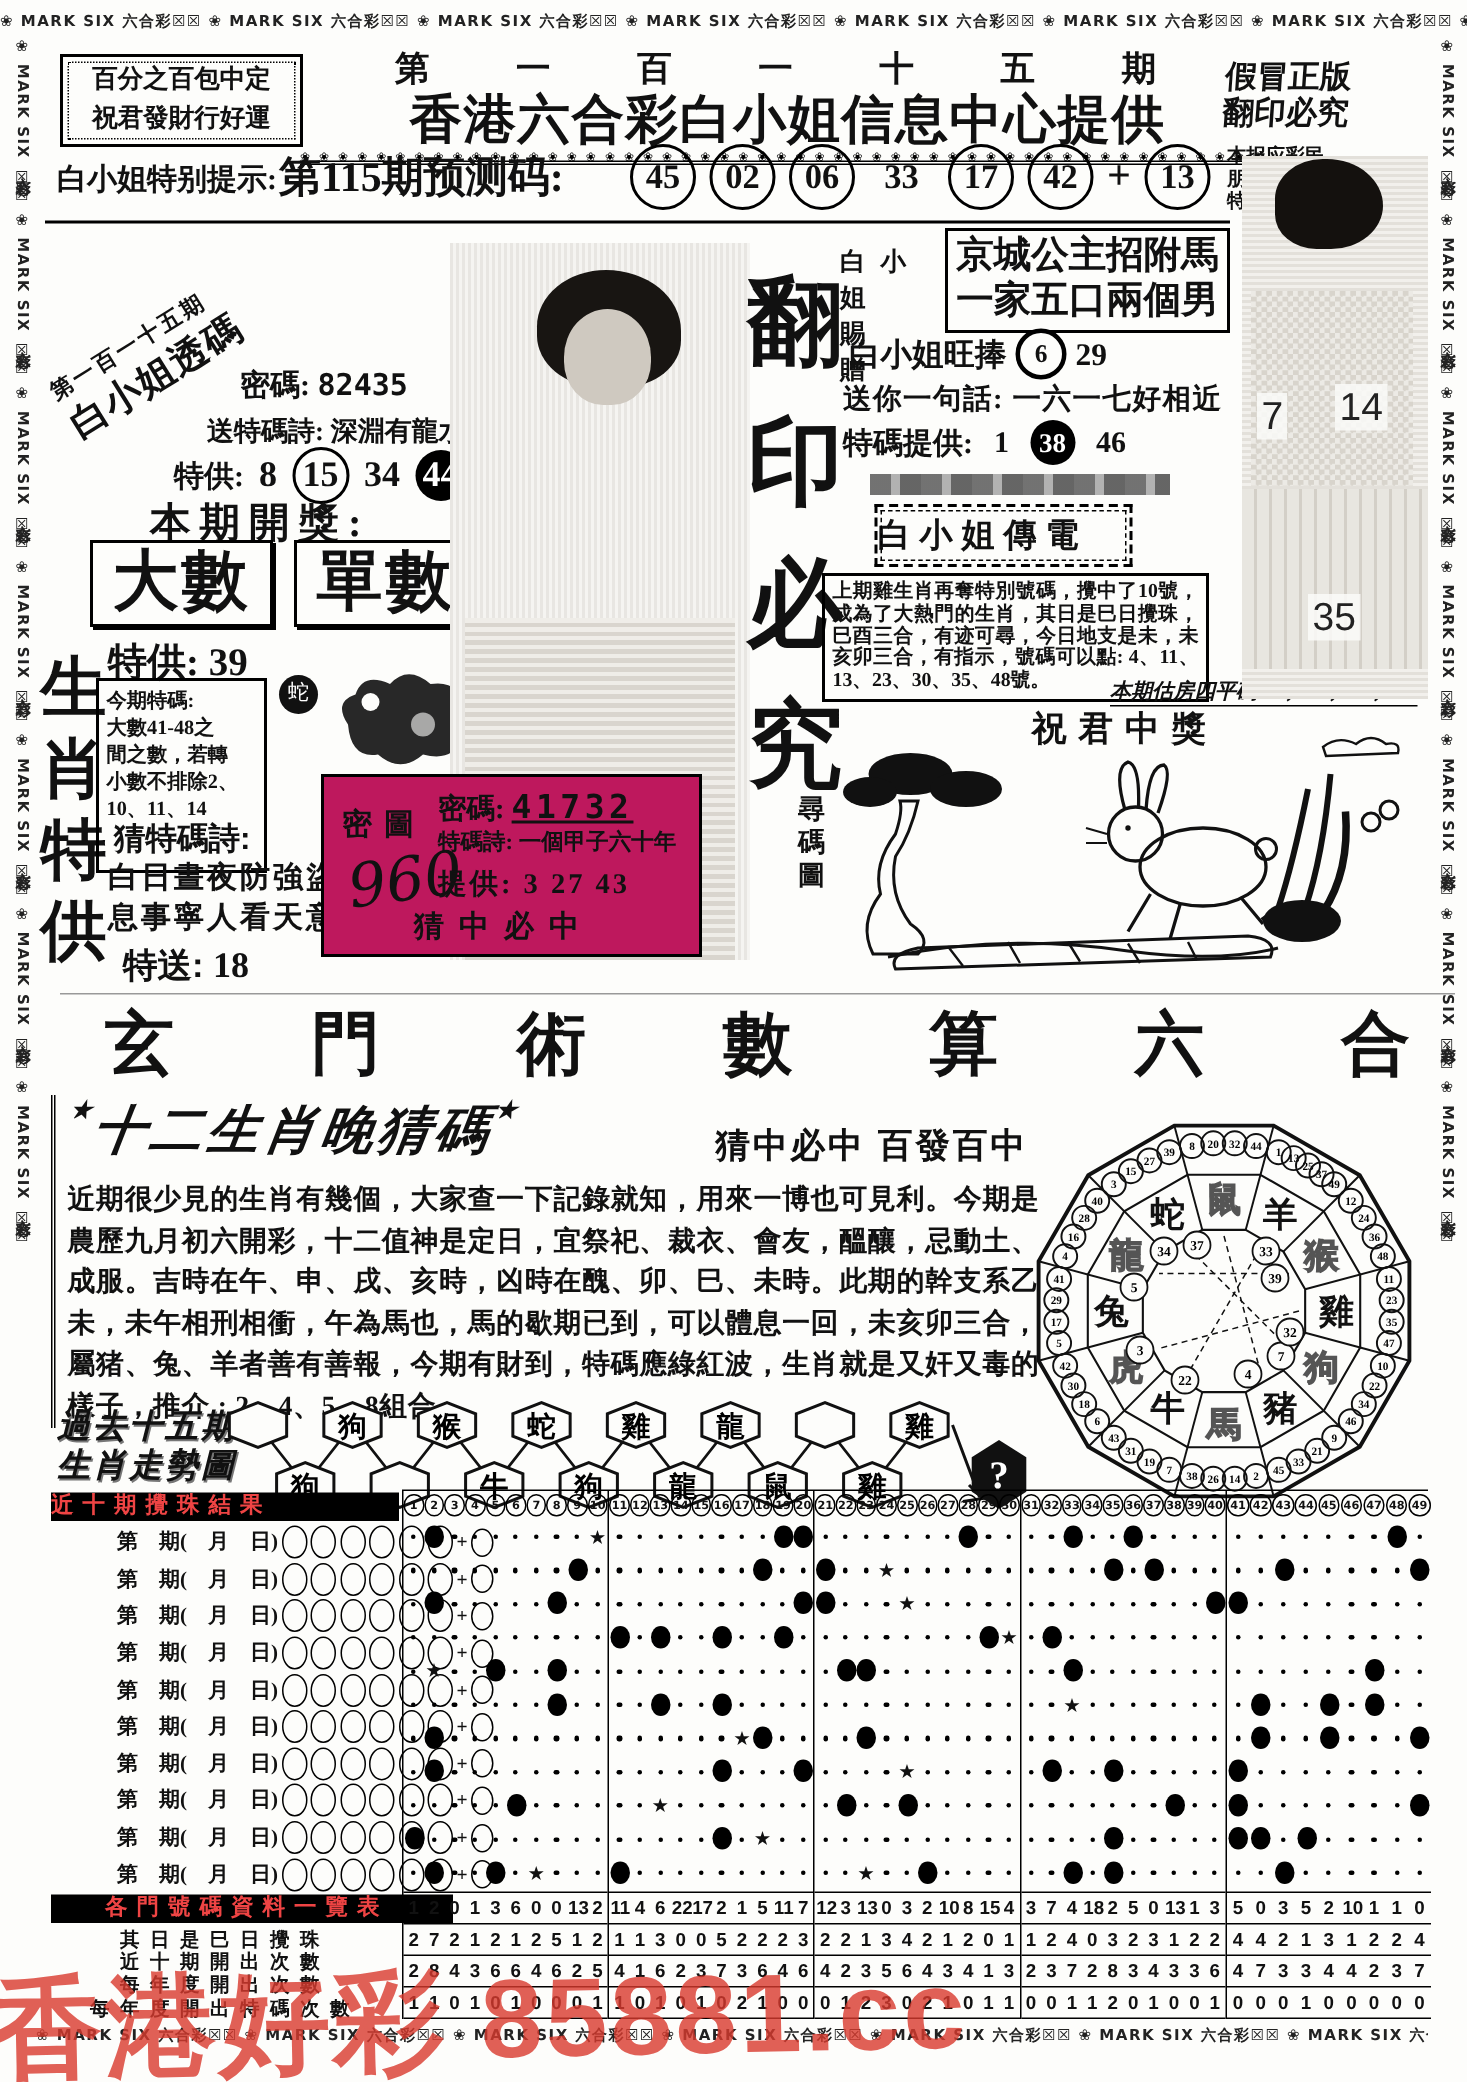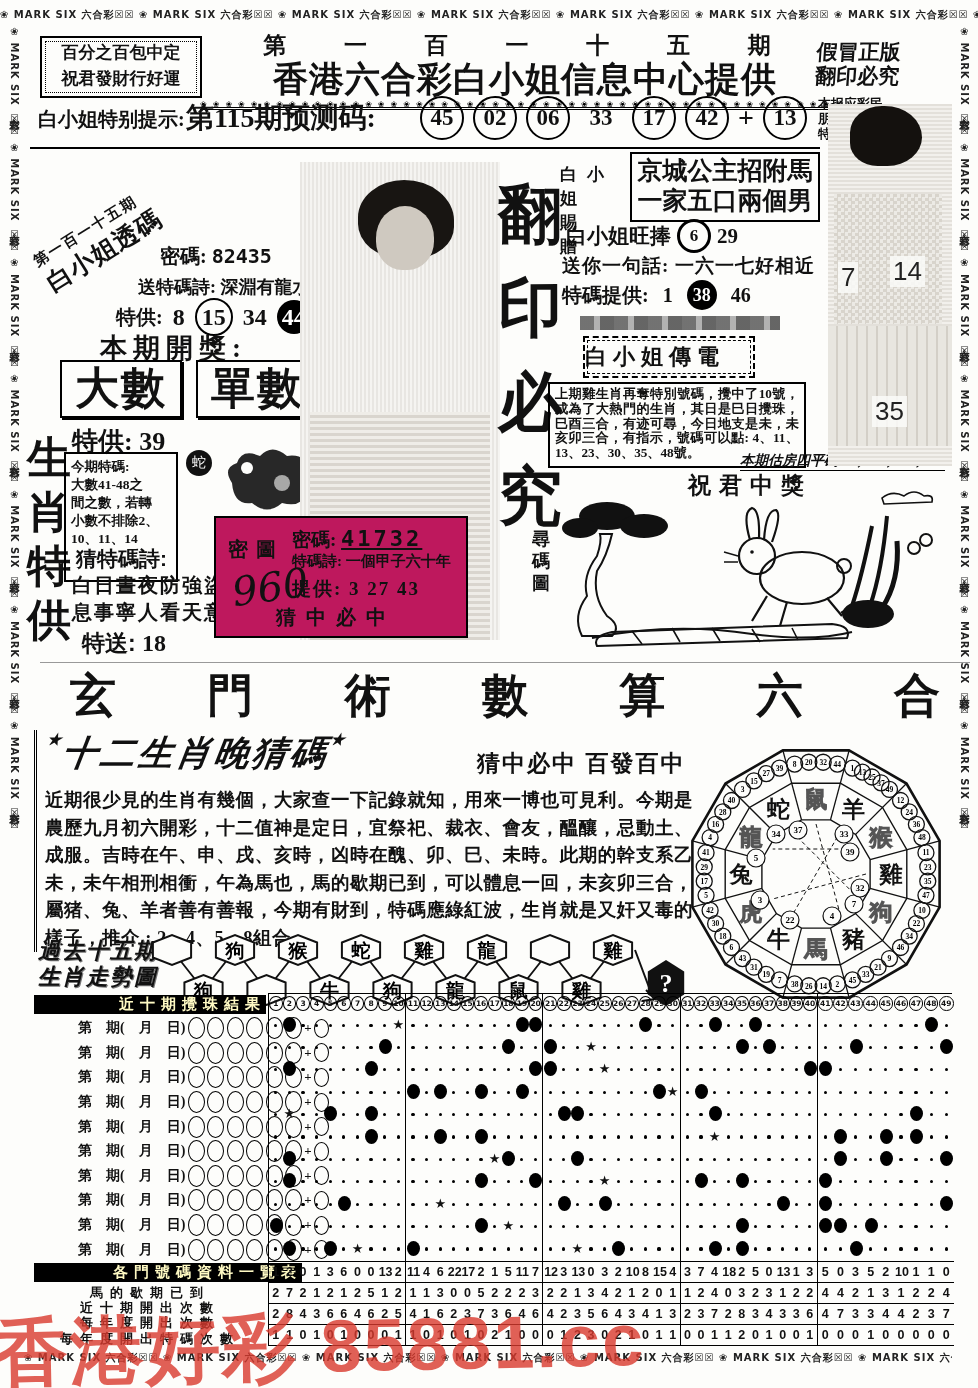--- a/index.html
+++ b/index.html
@@ -116,21 +116,21 @@
   #art-sub{position:absolute;left:440px;top:18px;font-size:23px;font-weight:900;font-family:"Liberation Sans",sans-serif;letter-spacing:2px;}
   #art-text{margin-top:10px;font-size:18.5px;font-weight:bold;line-height:27.5px;text-align:justify;letter-spacing:.5px;}
   
   #walk{left:36px;top:928px;width:650px;height:86px;}
   #walk-label{position:absolute;left:2px;top:10px;font-size:22px;font-weight:900;font-style:italic;line-height:26px;
               letter-spacing:2px;text-shadow:1px 1px 0 #777;}
   #walk-svg{position:absolute;left:112px;top:0;width:538px;height:86px;}
   
   #wheel-svg{left:682px;top:736px;width:268px;height:272px;}
   
-  .blackbar{background:#000;color:#fef9c3;font-size:15px;font-weight:bold;text-align:right;letter-spacing:6px;line-height:19px;}
+  .blackbar{background:#000;color:#ef4444;font-size:15px;font-weight:bold;text-align:left;letter-spacing:6px;line-height:19px;}
   #bl-head{left:34px;top:995px;width:232px;height:19px;}
   #bl-rows{left:34px;top:1016px;width:232px;margin-left:44px;}
   .blrow{height:24.6px;display:flex;align-items:center;font-size:14px;font-weight:bold;white-space:nowrap;}
   .oval{width:15px;height:20px;border:1.6px solid #000;border-radius:50%;margin-left:2.5px;flex:none;}
   .oval.sm{width:13px;height:17px;}
   .plussm{font-size:13px;margin-left:2px;}
   #bl-foot{left:34px;top:1263px;width:232px;height:19px;padding-left:36px;}
   #bl-stats{left:34px;top:1284px;width:232px;}
   .bstat{height:15.2px;font-size:13px;font-weight:bold;text-align:center;letter-spacing:7px;white-space:nowrap;}
   
@@ -653,21 +653,21 @@
         <span class="oval"></span>
         <span class="oval"></span>
         <span class="oval"></span>
         <span class="oval"></span>
         <span class="plussm">+</span>
         <span class="oval sm"></span>
       </div>
     </div>
   <div class="abs blackbar" id="bl-foot">各門號碼資料一覽表</div>
   <div class="abs" id="bl-stats">
-      <div class="bstat">馬的歇期已到</div>
+      <div class="bstat">其日是巳日攪珠</div>
       <div class="bstat">近十期開出次數</div>
       <div class="bstat">每年度開出次數</div>
       <div class="bstat">每年度開出特碼次數</div>
     </div>
 
   <div class="abs" id="grid">
       <div class="panel" style="width: 136.2px;">
         <div class="phead">
           <span class="hnum">1</span>
           <span class="hnum">2</span>

